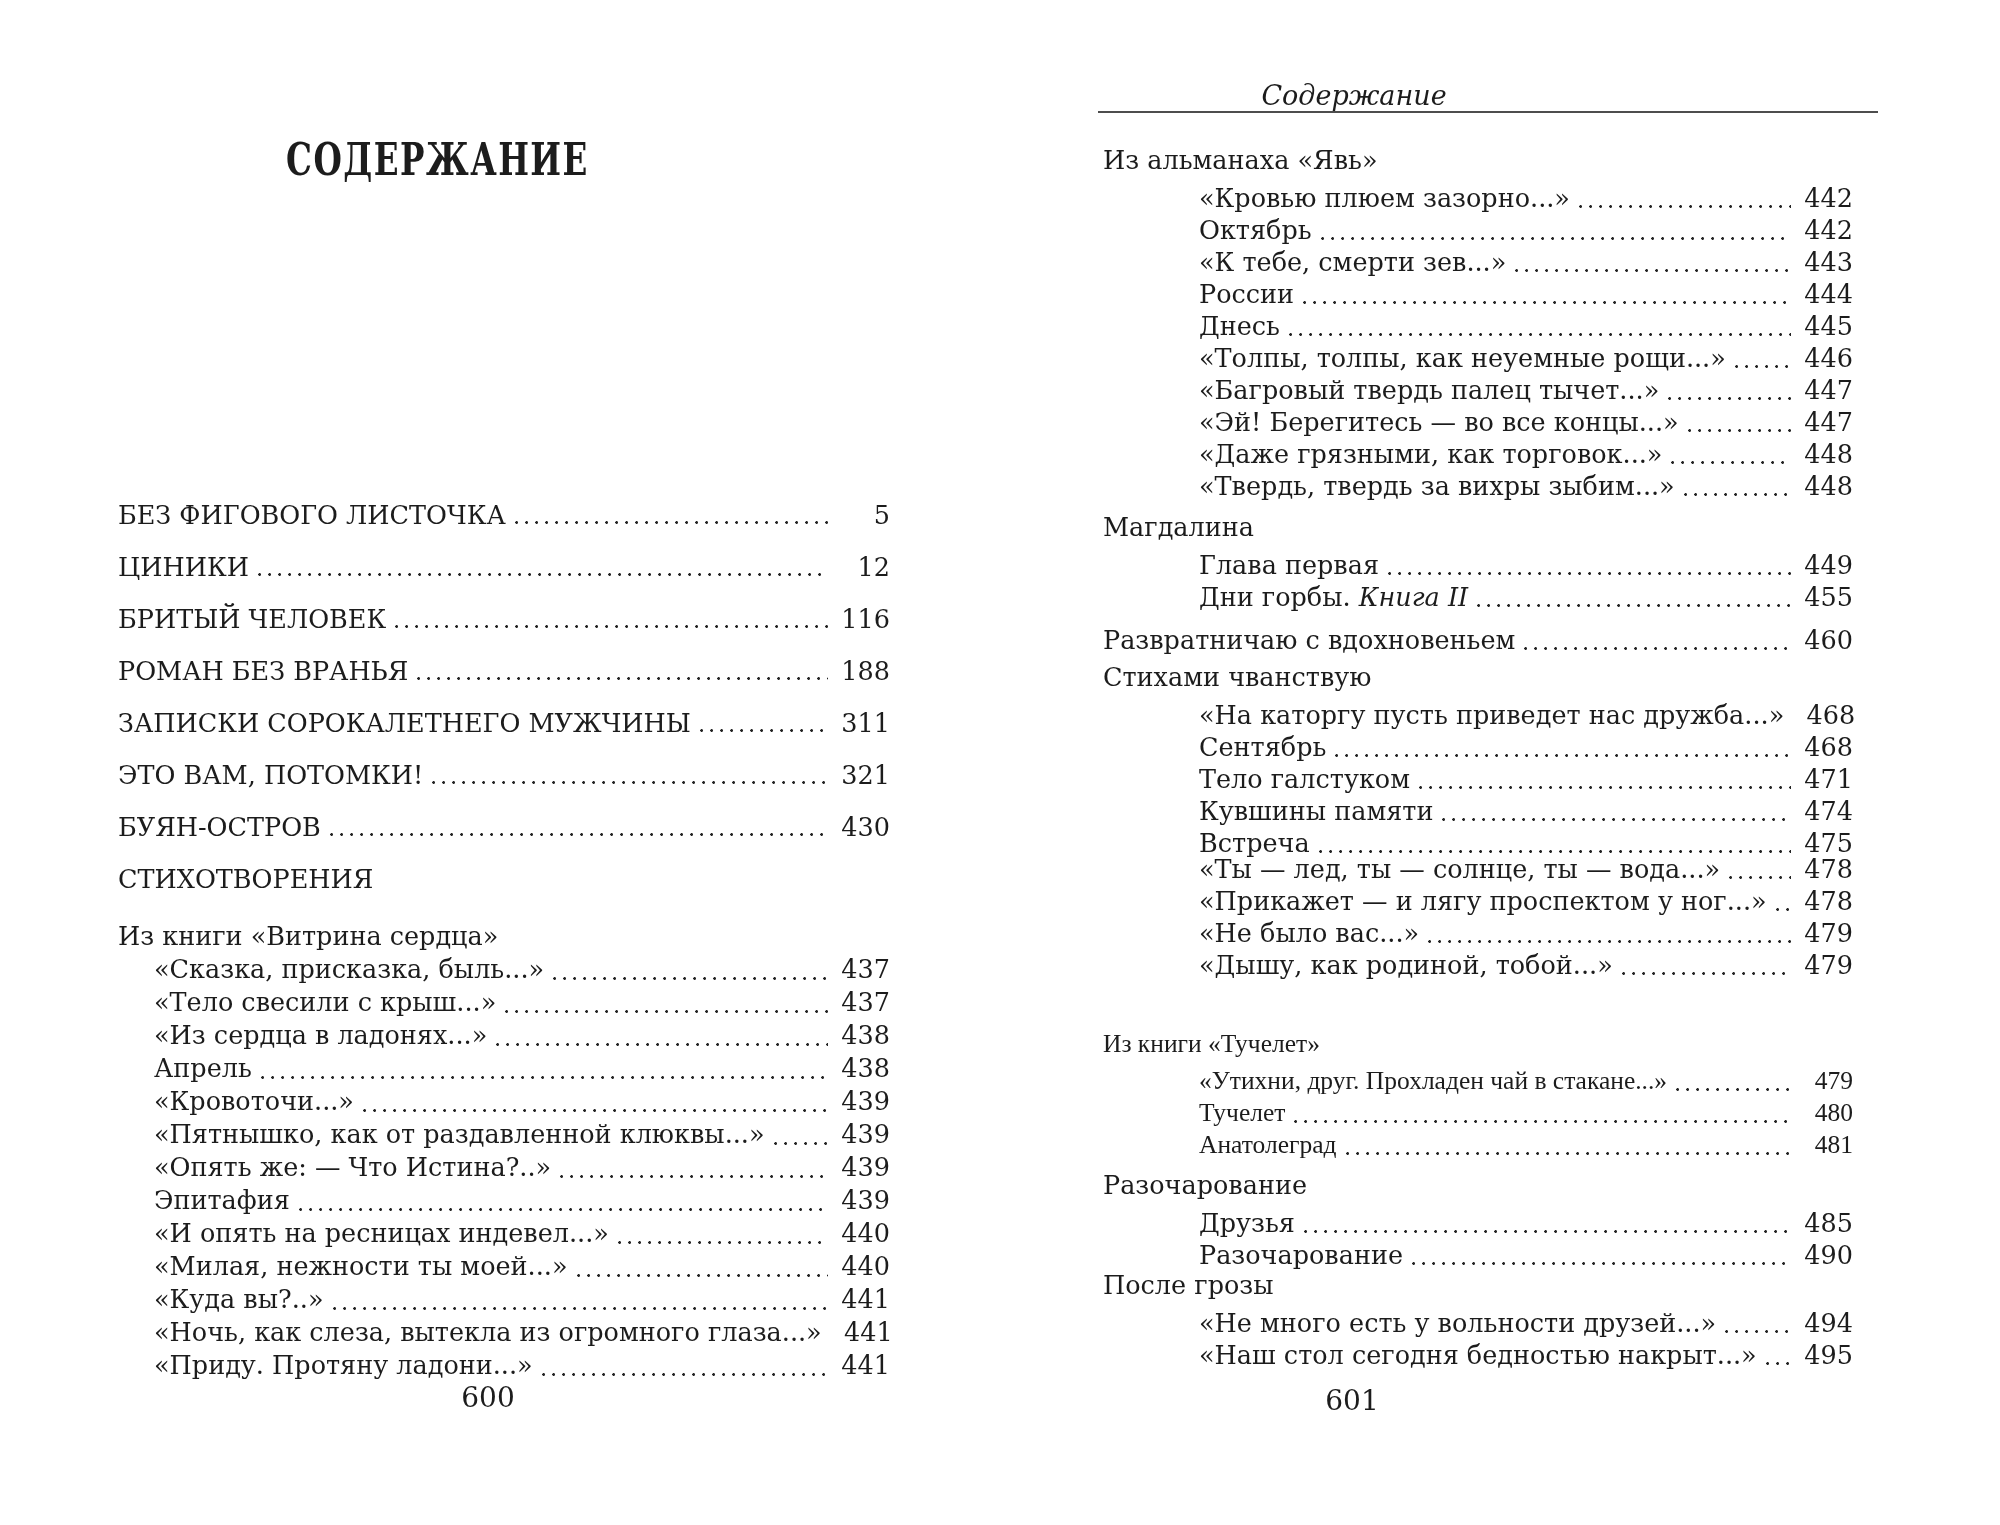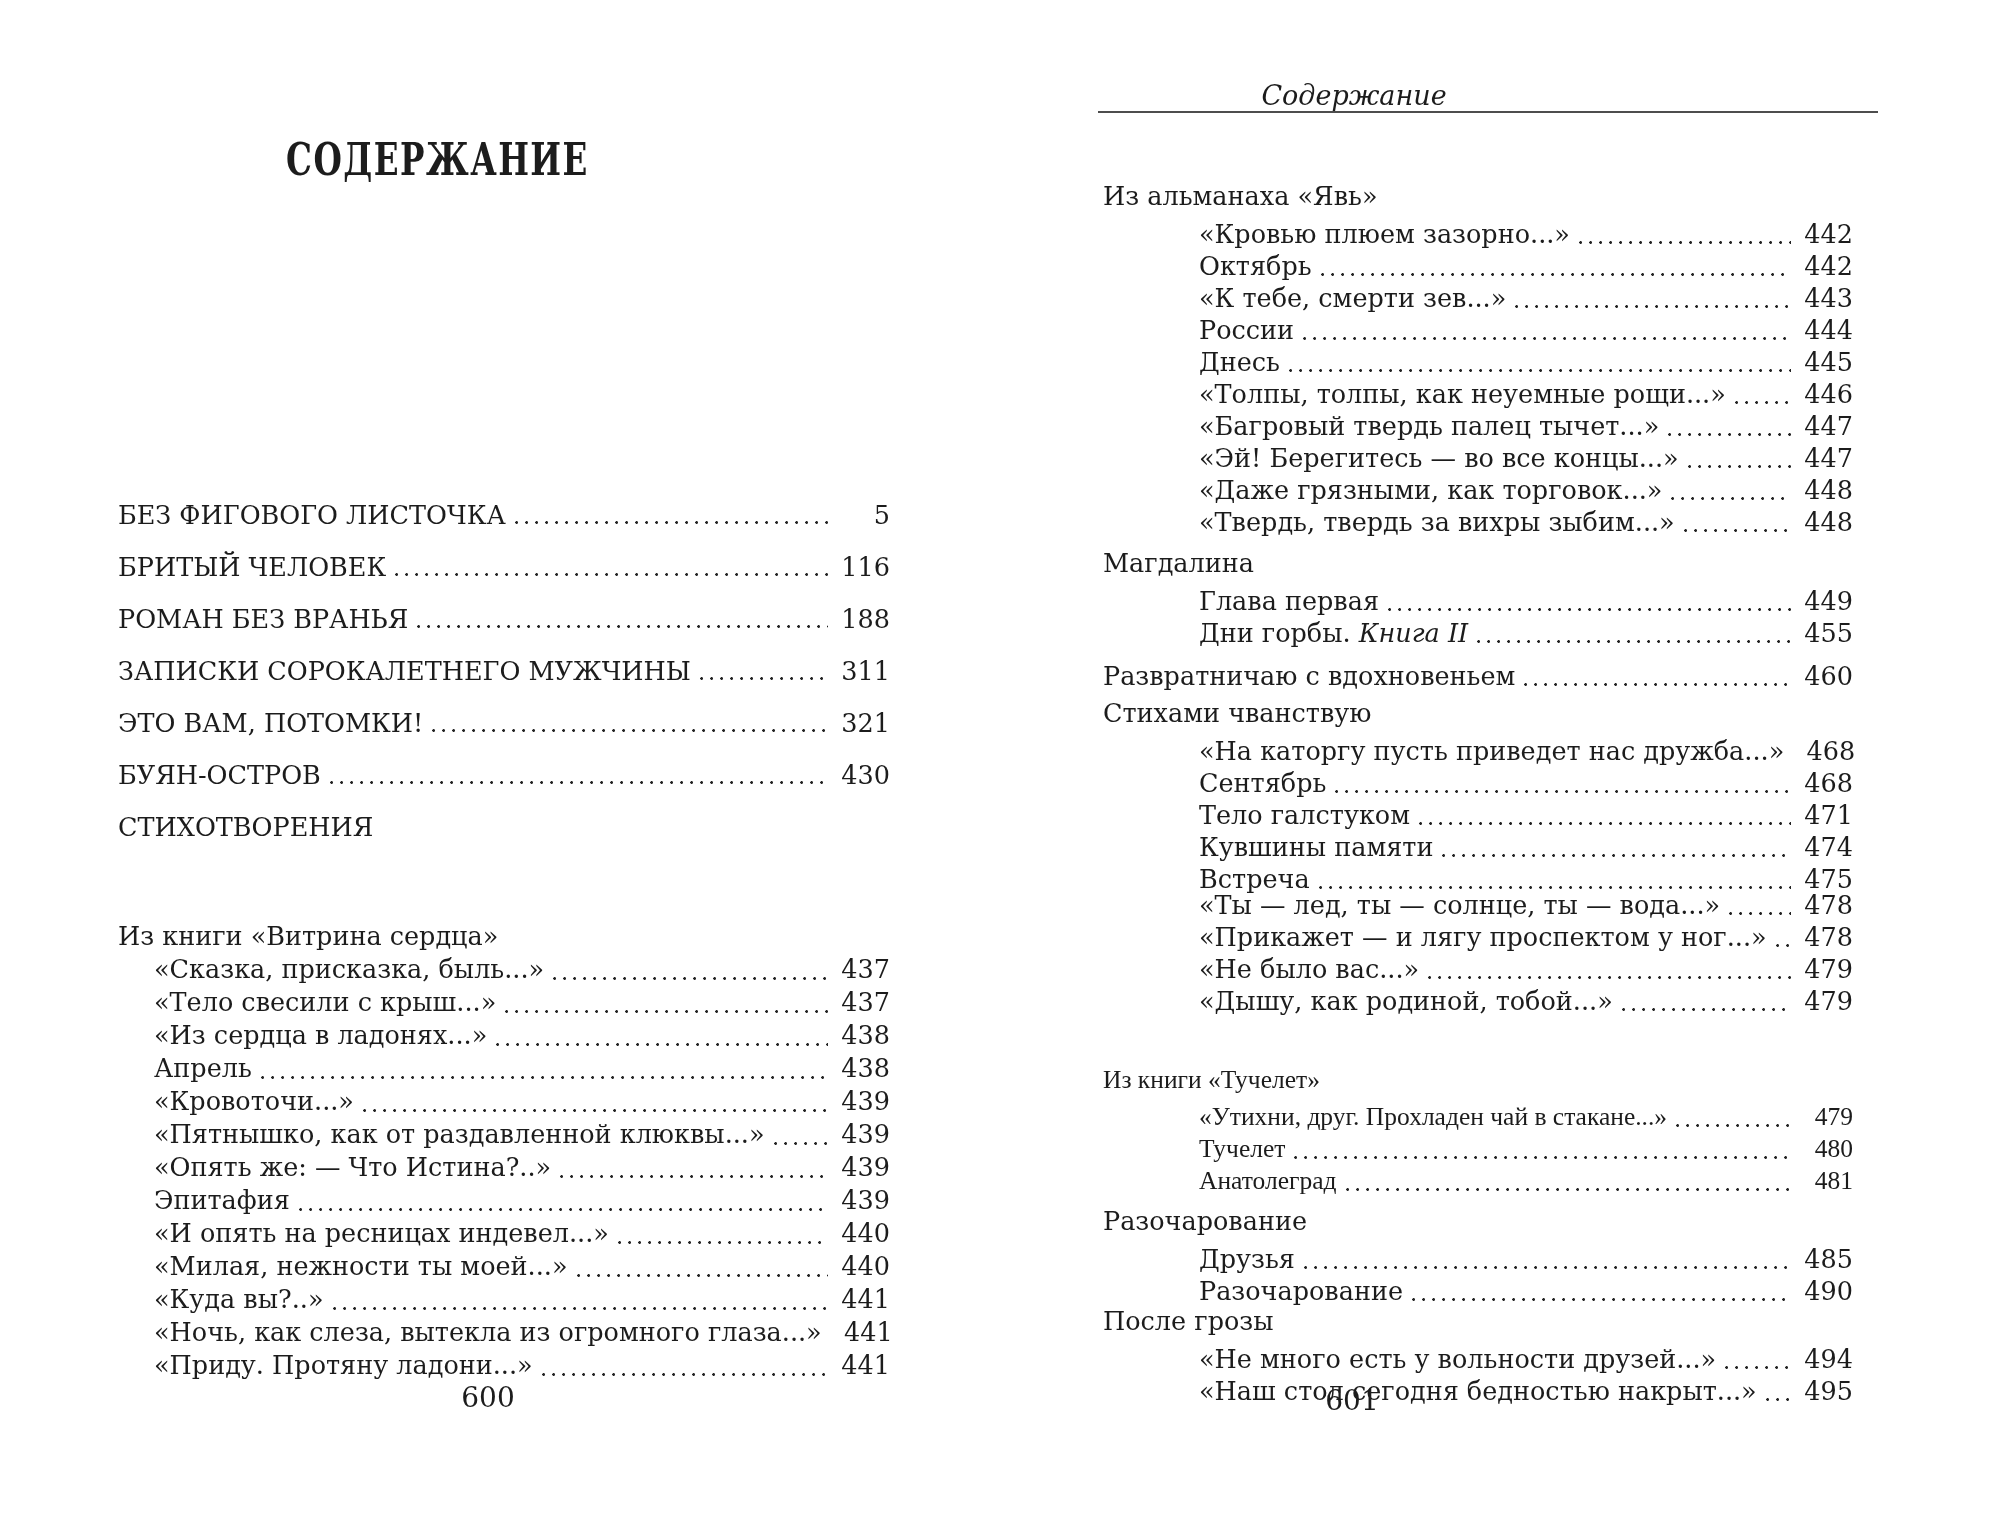--- a/index.html
+++ b/index.html
@@ -14,21 +14,21 @@
   .lmain .trow{height:30px;line-height:30px;margin-bottom:22px;}
   .lvit{position:absolute;left:118px;top:920px;width:772px;}
   .lvit .trow{height:33px;line-height:33px;align-items:flex-end;}
   .lvit .item{padding-left:36px;}
 
   
   .runhead{position:absolute;left:1354px;top:80px;transform:translateX(-50%);
            font-style:italic;font-size:27px;white-space:nowrap;}
   .runrule{position:absolute;left:1098px;top:111px;width:780px;height:2px;background:#4d4d4d;}
   .rwrap{position:absolute;left:1103px;top:0;width:750px;height:1525px;}
-  .rsec{position:absolute;left:0;width:750px;margin-top:36px;}
+  .rsec{position:absolute;left:0;width:750px;}
   .rsec .trow{height:32px;line-height:32px;}
   .rsec .hrow{height:31px;line-height:31px;margin-bottom:6px;}
   .rsec .item{padding-left:96px;}
   .rsec:nth-of-type(1){top:145px;}
   .rsec:nth-of-type(2){top:512px;}
   .rsec:nth-of-type(3){top:625px;}
   .rsec:nth-of-type(4){top:662px;}
   .rsec:nth-of-type(5){top:853px;}
   .rsec:nth-of-type(6){top:1028px;font-family:Liberation Serif, serif;}
   .rsec:nth-of-type(7){top:1170px;}
@@ -56,20 +56,25 @@
   <div class="toc-title">СОДЕРЖАНИЕ</div>
 
   <div class="lmain">
 
       <div class="trow">
         <span class="t">БЕЗ ФИГОВОГО ЛИСТОЧКА</span>
         <span class="leader"></span>
         <span class="num">5</span>
       </div>
 
+      <div class="trow">
+        <span class="t">ЦИНИКИ</span>
+        <span class="leader"></span>
+        <span class="num">12</span>
+      </div>
 
       <div class="trow">
         <span class="t">БРИТЫЙ ЧЕЛОВЕК</span>
         <span class="leader"></span>
         <span class="num">116</span>
       </div>
 
       <div class="trow">
         <span class="t">РОМАН БЕЗ ВРАНЬЯ</span>
         <span class="leader"></span>

